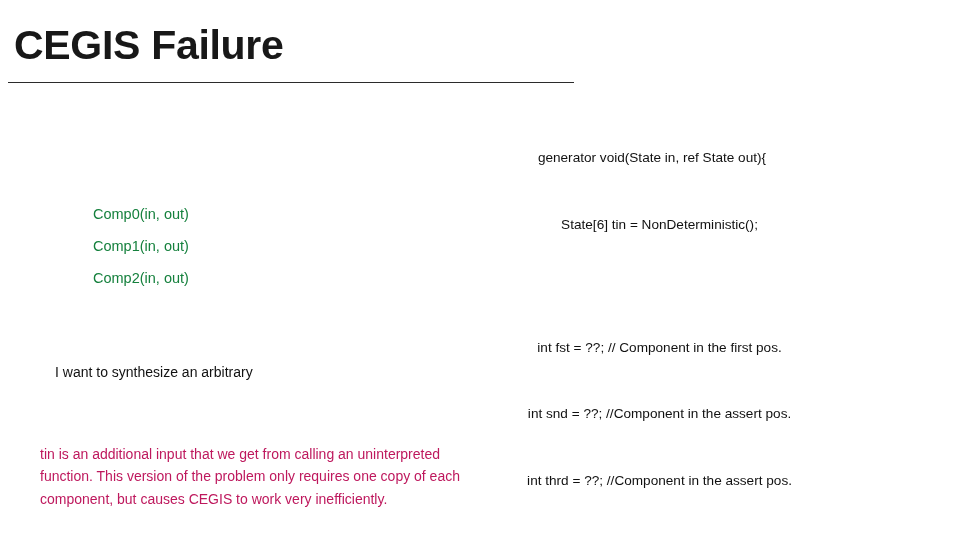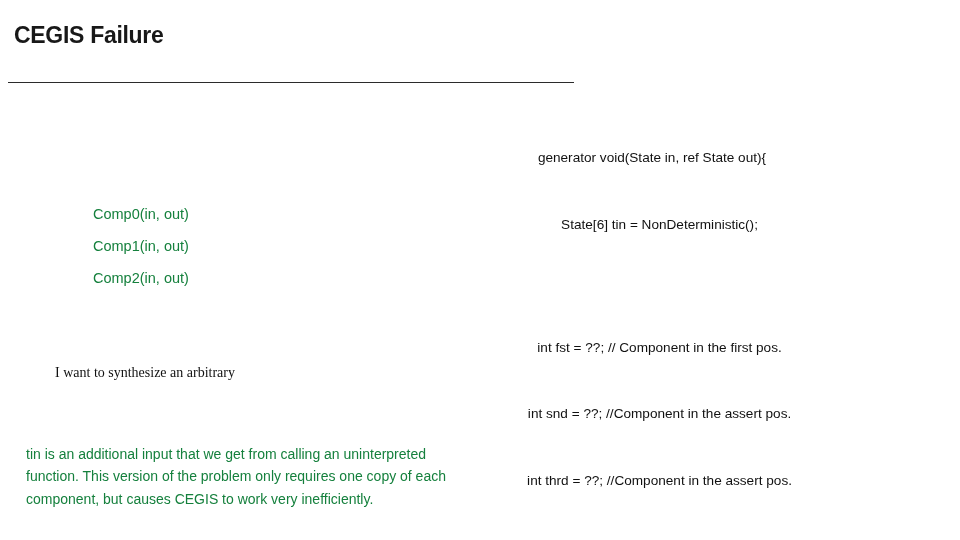--- a/index.html
+++ b/index.html
@@ -17,21 +17,21 @@
   .slide {
     position: absolute;
     left: 0; top: 0;
     width: 960px;
     height: 540px;
   }
   .title {
     position: absolute;
     left: 14px;
     top: 22px;
-    font-size: 23px;
+    font-size: 41px;
     font-weight: bold;
     color: #181818;
     letter-spacing: -0.3px;
   }
   .title-rule {
     position: absolute;
     left: 8px;
     top: 82px;
     width: 566px;
     height: 0;
@@ -47,29 +47,28 @@
   .comp-list div {
     margin-bottom: 16px;
   }
   .note-black {
     position: absolute;
     left: 55px;
     top: 362px;
     font-size: 14px;
     color: #111111;
     line-height: 1.55;
-    font-family: Liberation Serif, serif;
   }
   .note-red {
     position: absolute;
-    left: 26px;
+    left: 40px;
     top: 443px;
     width: 420px;
     font-size: 14px;
-    color: #15803d;
+    color: #be185d;
     line-height: 1.6;
   }
   .code {
     position: absolute;
     left: 512px;
     top: 103px;
     font-size: 13.6px;
     color: #111111;
     line-height: 1.63;
     white-space: pre;

